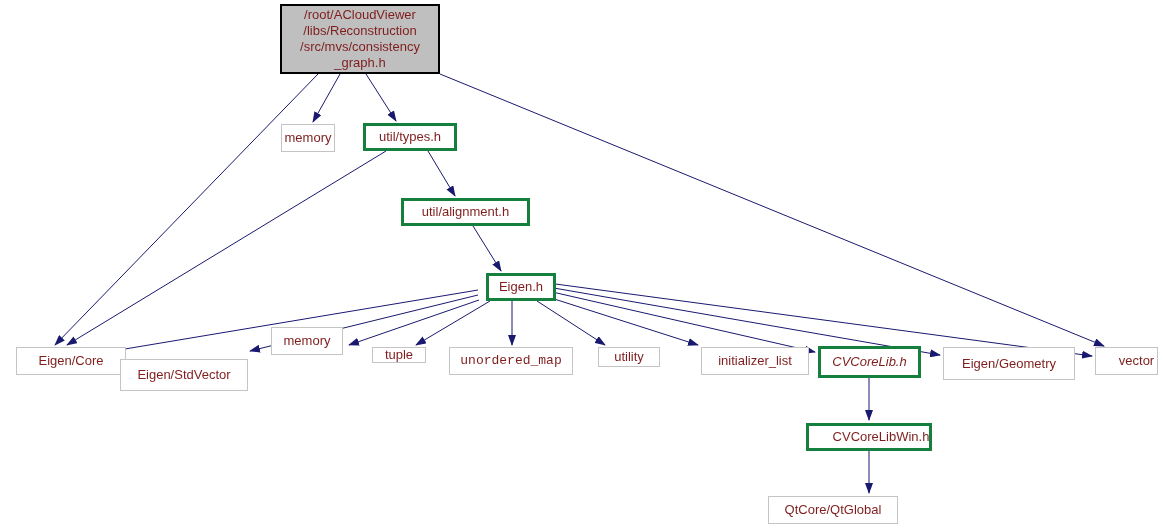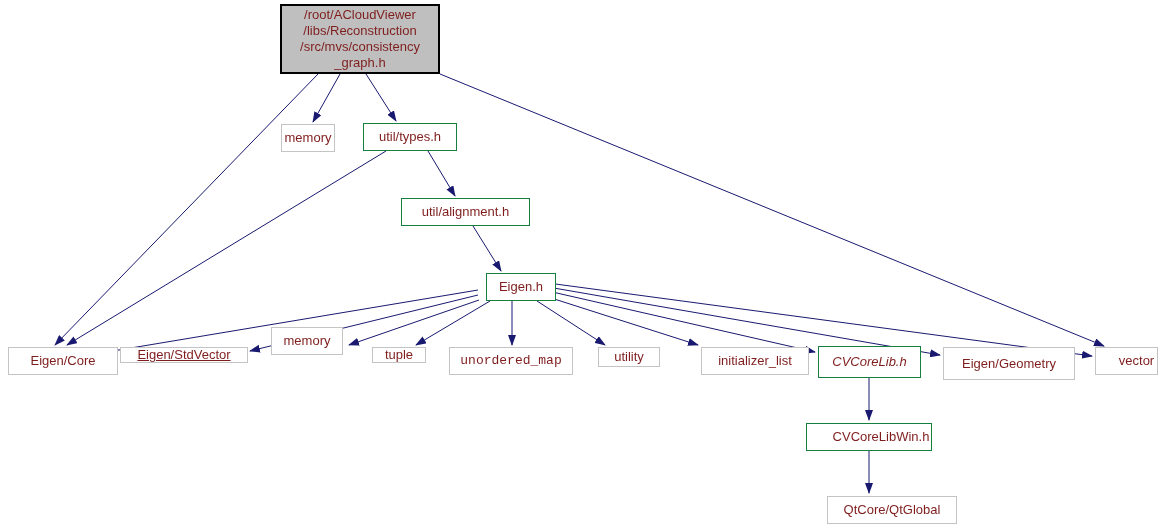--- a/index.html
+++ b/index.html
@@ -33,21 +33,21 @@
     font-size: 13px;
     line-height: 16px;
     color: #7f1d1d;
     background: #ffffff;
     white-space: nowrap;
   }
   .node.external {
     border: 1px solid #c4c4c4;
   }
   .node.linked {
-    border: 1px solid #15803d;
+    border: 3px solid #15803d;
     cursor: pointer;
   }
   .node.current {
     border: 2px solid #000000;
     background: #bfbfbf;
     white-space: pre-line;
   }
 </style>
 </head>
 <body>
@@ -83,26 +83,26 @@
   </svg>
   <div id="node-layer">
       <div class="node current" style="left: 280px; top: 4px; width: 160px; height: 70px;">/root/ACloudViewer
 /libs/Reconstruction
 /src/mvs/consistency
 _graph.h</div>
       <div class="node external" style="left: 281px; top: 124px; width: 54px; height: 28px;">memory</div>
       <div class="node linked" style="left: 363px; top: 123px; width: 94px; height: 28px;">util/types.h</div>
       <div class="node linked" style="left: 401px; top: 198px; width: 129px; height: 28px;">util/alignment.h</div>
       <div class="node linked" style="left: 478px; top: 273px; width: 70px; height: 28px; margin-left: 8px;">Eigen.h</div>
-      <div class="node external" style="left: 8px; top: 347px; width: 110px; height: 28px;">Eigen/Core</div>
-      <div class="node external" style="left: 120px; top: 347px; width: 128px; height: 16px; text-decoration: underline;">Eigen/StdVector</div>
+      <div class="node external" style="left: 16px; top: 347px; width: 110px; height: 28px;">Eigen/Core</div>
+      <div class="node external" style="left: 120px; top: 359px; width: 128px; height: 32px;">Eigen/StdVector</div>
       <div class="node external" style="left: 271px; top: 327px; width: 72px; height: 28px;">memory</div>
       <div class="node external" style="left: 372px; top: 347px; width: 54px; height: 16px;">tuple</div>
       <div class="node external" style="left: 449px; top: 347px; width: 124px; height: 28px; font-family: Liberation Mono, monospace;">unordered_map</div>
       <div class="node external" style="left: 598px; top: 347px; width: 62px; height: 20px;">utility</div>
       <div class="node external" style="left: 683px; top: 347px; width: 108px; height: 28px; margin-left: 18px;">initializer_list</div>
       <div class="node linked" style="left: 818px; top: 346px; width: 103px; height: 32px; font-style: italic;">CVCoreLib.h</div>
       <div class="node external" style="left: 943px; top: 347px; width: 132px; height: 33px;">Eigen/Geometry</div>
       <div class="node external" style="left: 1095px; top: 347px; width: 63px; height: 28px; padding-left: 20px;">vector</div>
       <div class="node linked" style="left: 806px; top: 423px; width: 126px; height: 28px; padding-left: 24px;">CVCoreLibWin.h</div>
-      <div class="node external" style="left: 827px; top: 496px; width: 130px; height: 28px;">QtCore/QtGlobal</div>
+      <div class="node external" style="left: 768px; top: 496px; width: 130px; height: 28px;">QtCore/QtGlobal</div>
     </div>
 </div>
 
 </body></html>

